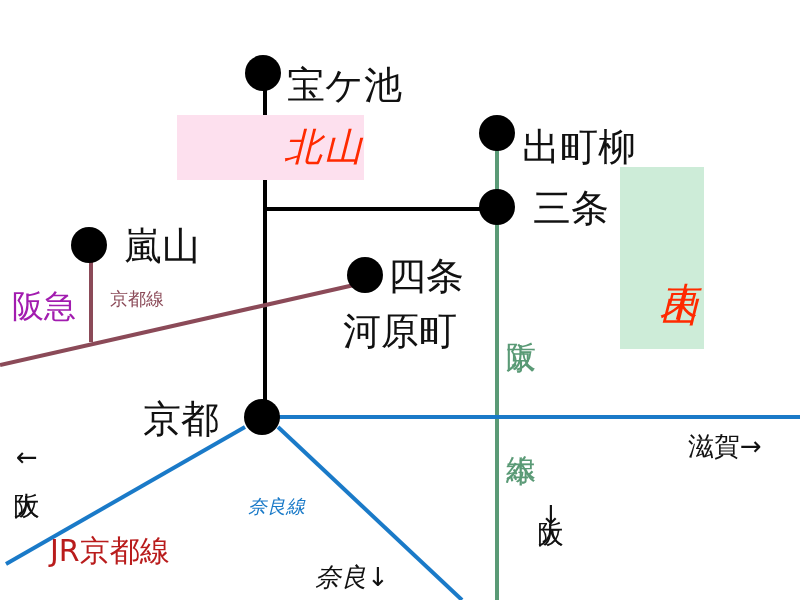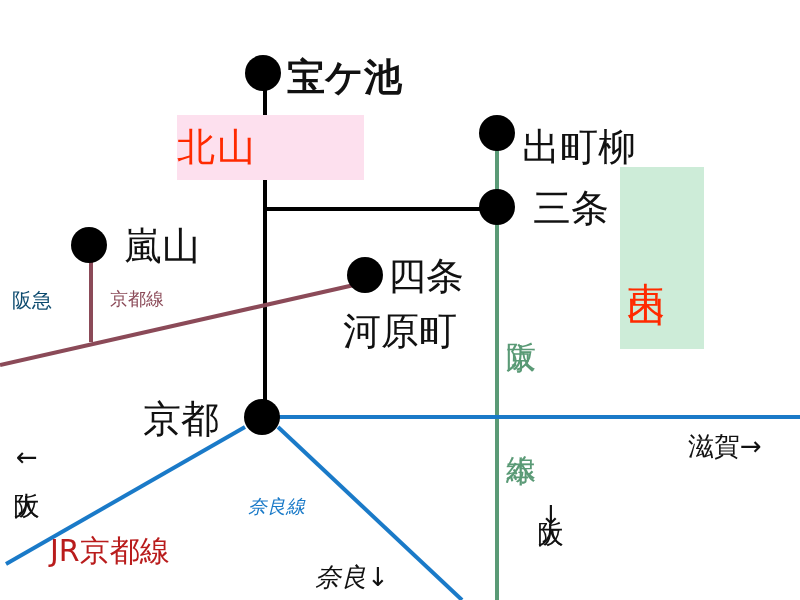--- a/index.html
+++ b/index.html
@@ -2,21 +2,21 @@
 <html><head>
 <meta charset="utf-8">
 <style>
   html, body { margin: 0; padding: 0; }
   body { width: 800px; height: 600px; background: #ffffff; overflow: hidden; position: relative;
          font-family: "DejaVu Sans", sans-serif; }
   svg.map { position: absolute; left: 0; top: 0; width: 800px; height: 600px; }
   .lbl { position: absolute; white-space: nowrap; line-height: 1; }
   .station { font-size: 38px; color: #111111; }
   .vert { writing-mode: vertical-rl; text-orientation: upright; }
-  .area { position: absolute; display: flex; align-items: center; justify-content: flex-start; font-size: 38px; }
+  .area { position: absolute; display: flex; align-items: center; justify-content: flex-end; font-size: 38px; font-style: italic; }
   .dir { font-size: 26px; color: #111111; }
 </style>
 </head>
 <body>
 
 <div class="area" style="left:177px; top:115px; width:187px; height:65px; background:#fde0ee; color:#ff2a00;">
   <span style="letter-spacing:2px;">北山</span>
 </div>
 <div class="area" style="left:620px; top:167px; width:84px; height:182px; background:#cdecd8; color:#ff2a00;">
   <span class="vert" style="letter-spacing:6px;">東山</span>
@@ -38,29 +38,29 @@
   <line x1="278" y1="427" x2="462" y2="600" stroke="#1a7ac8" stroke-width="4"></line>
 
   <circle cx="263" cy="73" r="18" fill="#000"></circle>
   <circle cx="497" cy="133" r="18" fill="#000"></circle>
   <circle cx="497" cy="207" r="18" fill="#000"></circle>
   <circle cx="89" cy="245" r="18" fill="#000"></circle>
   <circle cx="365" cy="275" r="18" fill="#000"></circle>
   <circle cx="262" cy="417" r="18" fill="#000"></circle>
 </svg>
 
-<div class="lbl station" style="left:287px; top:58px;font-weight:bold;">宝ケ池</div>
+<div class="lbl station" style="left:287px; top:66px;">宝ケ池</div>
 <div class="lbl station" style="left:522px; top:128px;">出町柳</div>
 <div class="lbl station" style="left:533px; top:189px;">三条</div>
 <div class="lbl station" style="left:124px; top:227px;">嵐山</div>
 <div class="lbl station" style="left:388px; top:257px;">四条</div>
 <div class="lbl station" style="left:343px; top:312px;">河原町</div>
 <div class="lbl station" style="left:143px; top:400px;">京都</div>
 
-<div class="lbl" style="left:12px; top:290px; font-size:20px; color:#0c4a6e;">阪急</div>
+<div class="lbl" style="left:12px; top:290px; font-size:32px; color:#a21caf;">阪急</div>
 <div class="lbl" style="left:110px; top:290px; font-size:18px; color:#8b4a58;">京都線</div>
 <div class="lbl vert" style="left:506px; top:318px; font-size:30px; color:#5a9a76;">京阪</div>
 <div class="lbl vert" style="left:506px; top:432px; font-size:30px; color:#5a9a76;">本線</div>
 <div class="lbl" style="left:50px; top:536px; font-size:30px; color:#b91c1c;">JR京都線</div>
 <div class="lbl" style="left:248px; top:497px; font-size:19px; color:#1a7ac8;font-style:italic;">奈良線</div>
 
 <div class="lbl dir vert" style="left:14px; top:442px;">←大阪</div>
 <div class="lbl dir" style="left:688px; top:433px;">滋賀→</div>
 <div class="lbl dir" style="left:315px; top:564px;font-style:italic;">奈良↓</div>
 <div class="lbl dir vert" style="left:538px; top:500px;">大阪↓</div>

